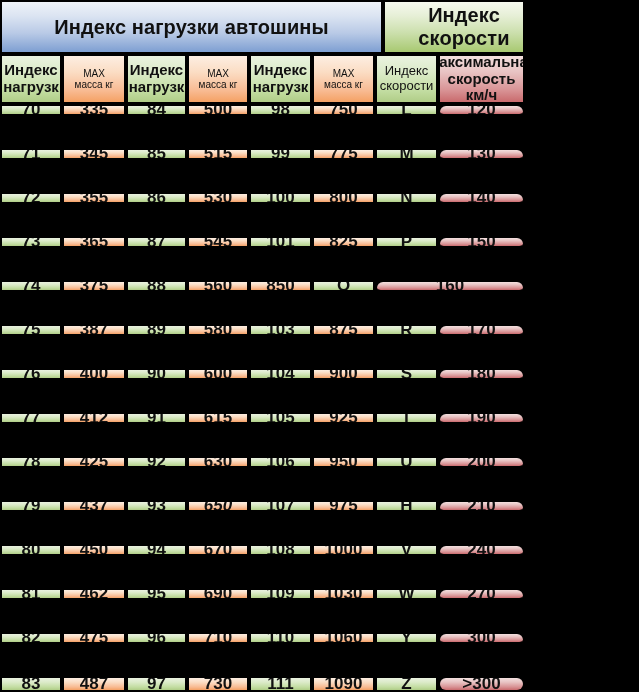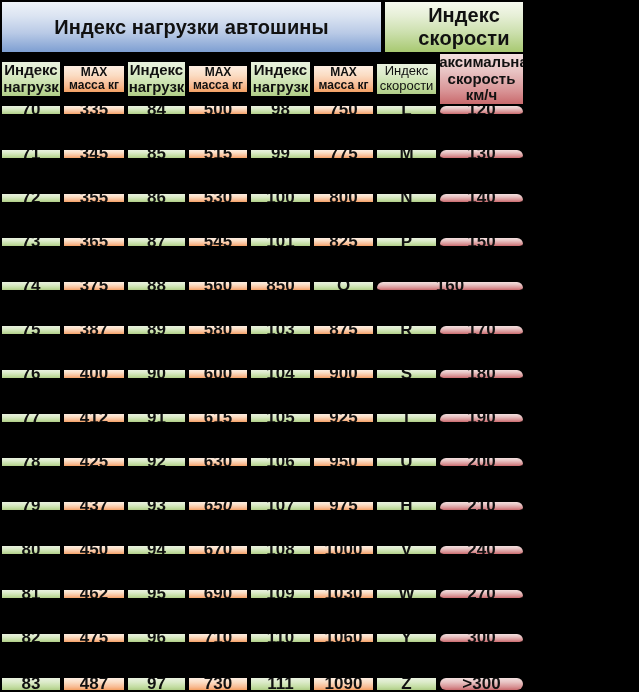--- a/index.html
+++ b/index.html
@@ -44,40 +44,39 @@
   .title-speed{
     flex:1 1 auto;
     background:linear-gradient(to bottom,#f6f9ef 0%,#e6efd6 28%,#cbdfac 62%,#a8c971 100%);
   }
 
   
   .head-row{
     display:flex;
     height:50px;
     flex:0 0 50px;
-    align-items:center;
   }
   .head-cell{
     display:flex;flex-direction:column;align-items:center;justify-content:center;
     box-sizing:border-box;
     border-right:4px solid #000;
     border-bottom:4px solid #000;
     color:#111111;
     text-align:center;
     line-height:1.12;
     overflow:hidden;
   }
   .head-cell:last-child{border-right:none;}
   .hc-green{
     background:linear-gradient(to bottom,#eaf2e0 0%,#dcebc9 35%,#c3dda2 75%,#b0cd87 100%);
     font-weight:bold;font-size:15px;
   }
   .hc-orange{
     background:linear-gradient(to bottom,#fdeee2 0%,#fbddc4 35%,#f8bb93 75%,#f4a164 100%);
-    font-weight:bold;font-size:12px;
+    font-weight:normal;font-size:10px;
   }
   .hc-green-sm{
     background:linear-gradient(to bottom,#eaf2e0 0%,#dcebc9 35%,#c3dda2 75%,#b0cd87 100%);
     font-weight:normal;font-size:13px;
   }
   .hc-red{
     background:linear-gradient(to bottom,#f3e0df 0%,#e8c3c3 35%,#d89294 75%,#c96a6d 100%);
     font-weight:bold;font-size:15px;
   }
 

